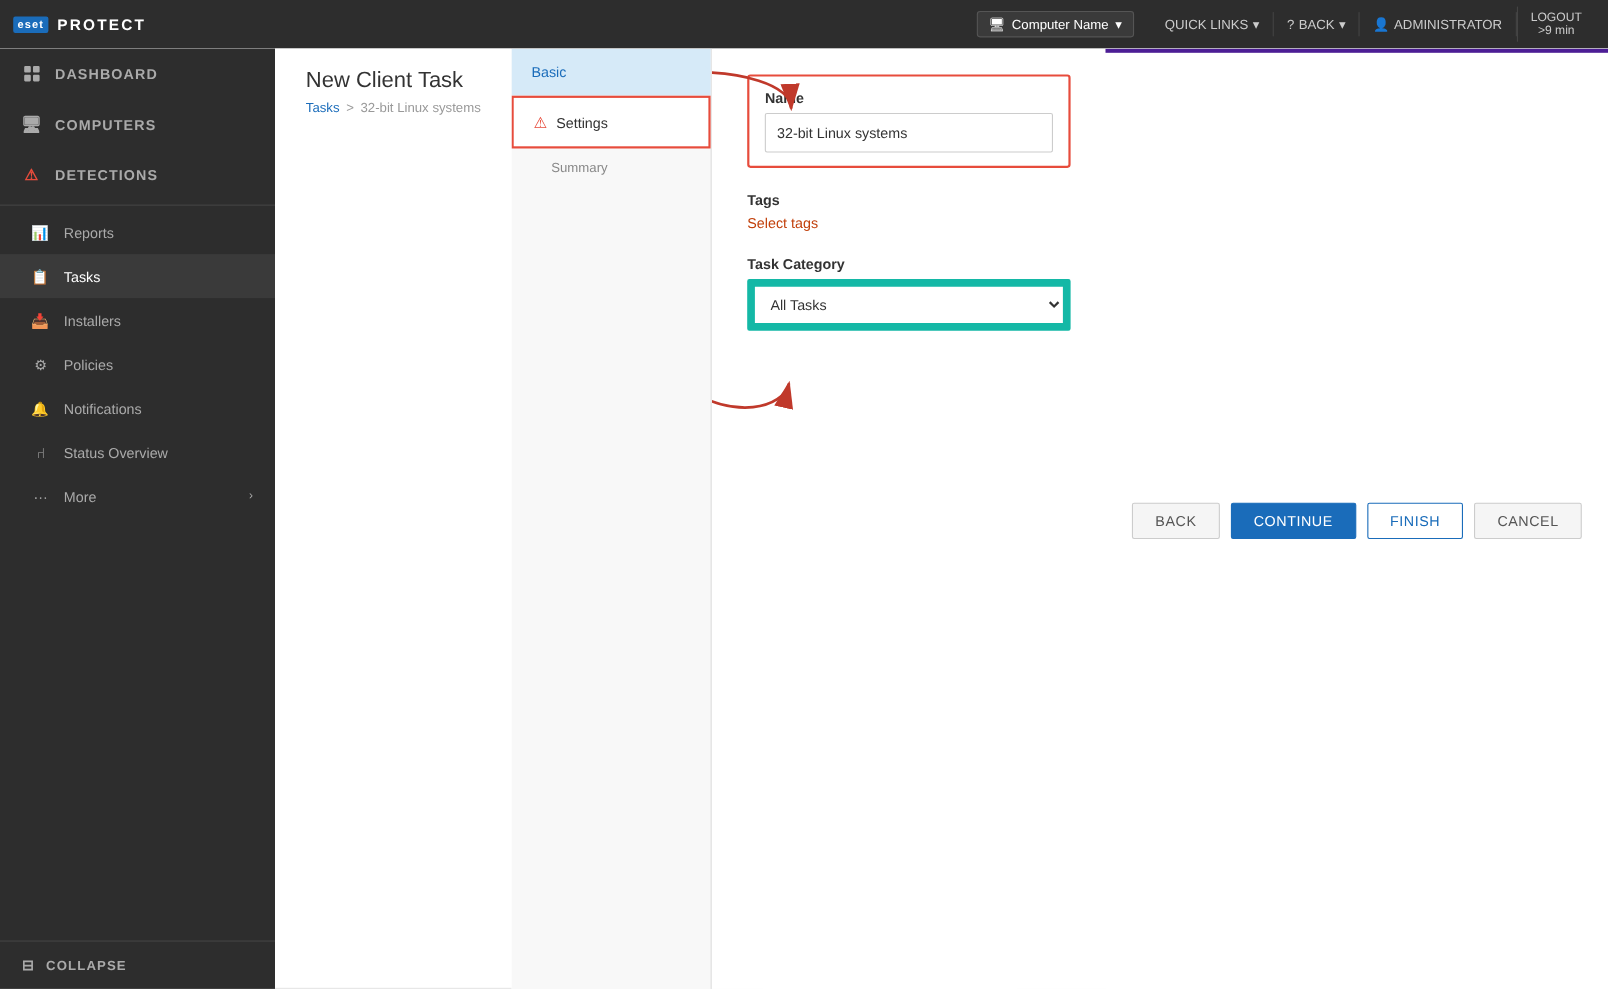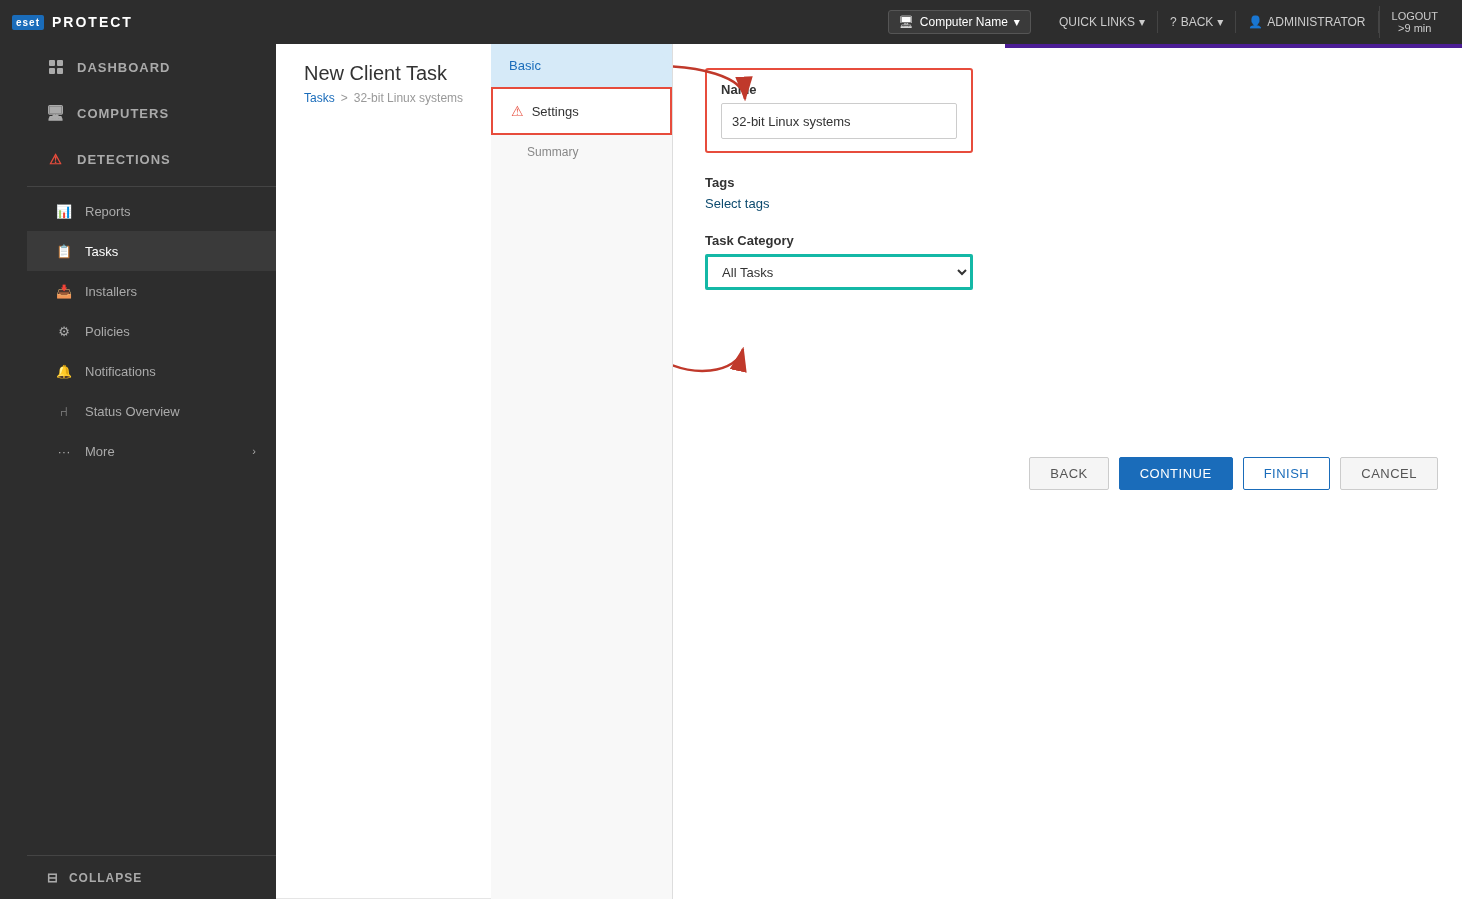--- a/index.html
+++ b/index.html
@@ -75,28 +75,27 @@
 
     
     .main-layout {
       display: flex;
       flex: 1;
       overflow: hidden;
     }
 
     
     .sidebar {
-      width: 276px;
+      width: 250px;
       background: #2d2d2d;
       flex-shrink: 0;
       display: flex;
       flex-direction: column;
       color: #ccc;
       overflow-y: auto;
-      padding-left: 27px;
     }
     .sidebar-item {
       display: flex;
       align-items: center;
       gap: 12px;
       padding: 14px 20px;
       font-size: 13px;
       font-weight: 600;
       letter-spacing: 1px;
       text-transform: uppercase;
@@ -267,32 +266,32 @@
       border-radius: 2px;
       padding: 6px 10px;
       font-size: 13px;
       color: #333;
       outline: none;
       resize: vertical;
     }
     .form-select {
       width: 100%;
       max-width: 470px;
-      height: 36px;
-      border: 3px solid #14b8a6;
+      height: 47px;
+      border: 7px solid #14b8a6;
       border-radius: 2px;
       padding: 0 10px;
       font-size: 13px;
       color: #333;
       background: #fff;
       outline: none;
       appearance: auto;
     }
     .tags-link {
-      color: #0c4a6e;
+      color: #c2410c;
       font-size: 13px;
       cursor: pointer;
       text-decoration: none;
     }
 
     
     .form-group-highlight {
       border: 2px solid #e74c3c;
       border-radius: 3px;
       padding: 12px 14px;

